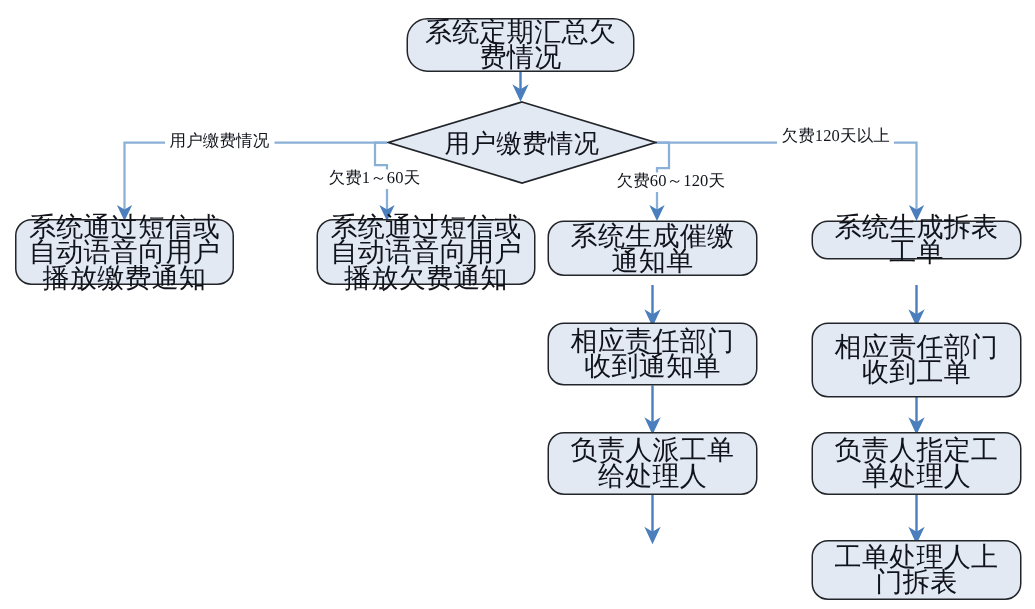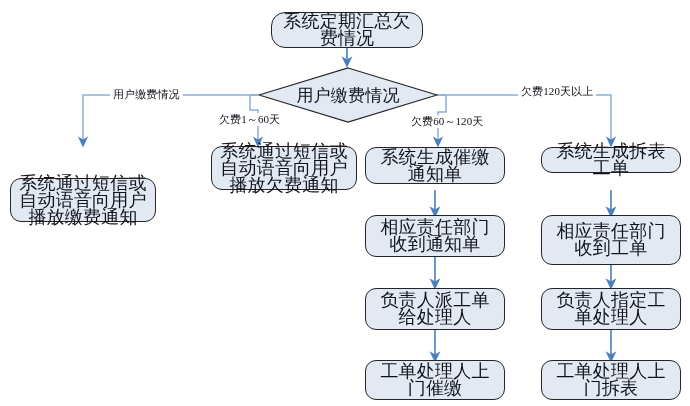--- a/index.html
+++ b/index.html
@@ -125,39 +125,36 @@
   <div class="edge-label" style="left:216px; top:113px;">
     <span>欠费1～60天</span>
   </div>
   <div class="edge-label" style="left:408px; top:115px;">
     <span>欠费60～120天</span>
   </div>
   <div class="edge-label" style="left:518px; top:85px;text-align:right;">
     <span>欠费120天以上</span>
   </div>
 
-  <div class="node" style="left:10px; top:146px; width:146px; height:44px;margin-top:32px;">
+  <div class="node" style="left:10px; top:146px; width:146px; height:44px;">
     <span>系统通过短信或自动语音向用户播放缴费通知</span>
   </div>
 
   <div class="node" style="left:187px; top:146px; width:146px; height:44px;margin-left:24px;">
     <span>系统通过短信或自动语音向用户播放欠费通知</span>
   </div>
 
   <div class="node" style="left:365px; top:147px; width:140px; height:37px;">
     <span>系统生成催缴通知单</span>
   </div>
   <div class="node" style="left:365px; top:288px; width:140px; height:42px;">
     <span>负责人派工单给处理人</span>
   </div>
   <div class="node" style="left:365px; top:215px; width:140px; height:42px;">
     <span>相应责任部门收到通知单</span>
-  </div>
-  <div class="node" style="left:365px; top:360px; width:140px; height:40px;">
-    <span>工单处理人上门催缴</span>
   </div>
 
   <div class="node" style="left:541px; top:147px; width:140px; height:26px;">
     <span>系统生成拆表工单</span>
   </div>
   <div class="node" style="left:541px; top:215px; width:140px; height:50px;">
     <span>相应责任部门收到工单</span>
   </div>
   <div class="node" style="left:541px; top:288px; width:140px; height:42px;">
     <span>负责人指定工单处理人</span>

